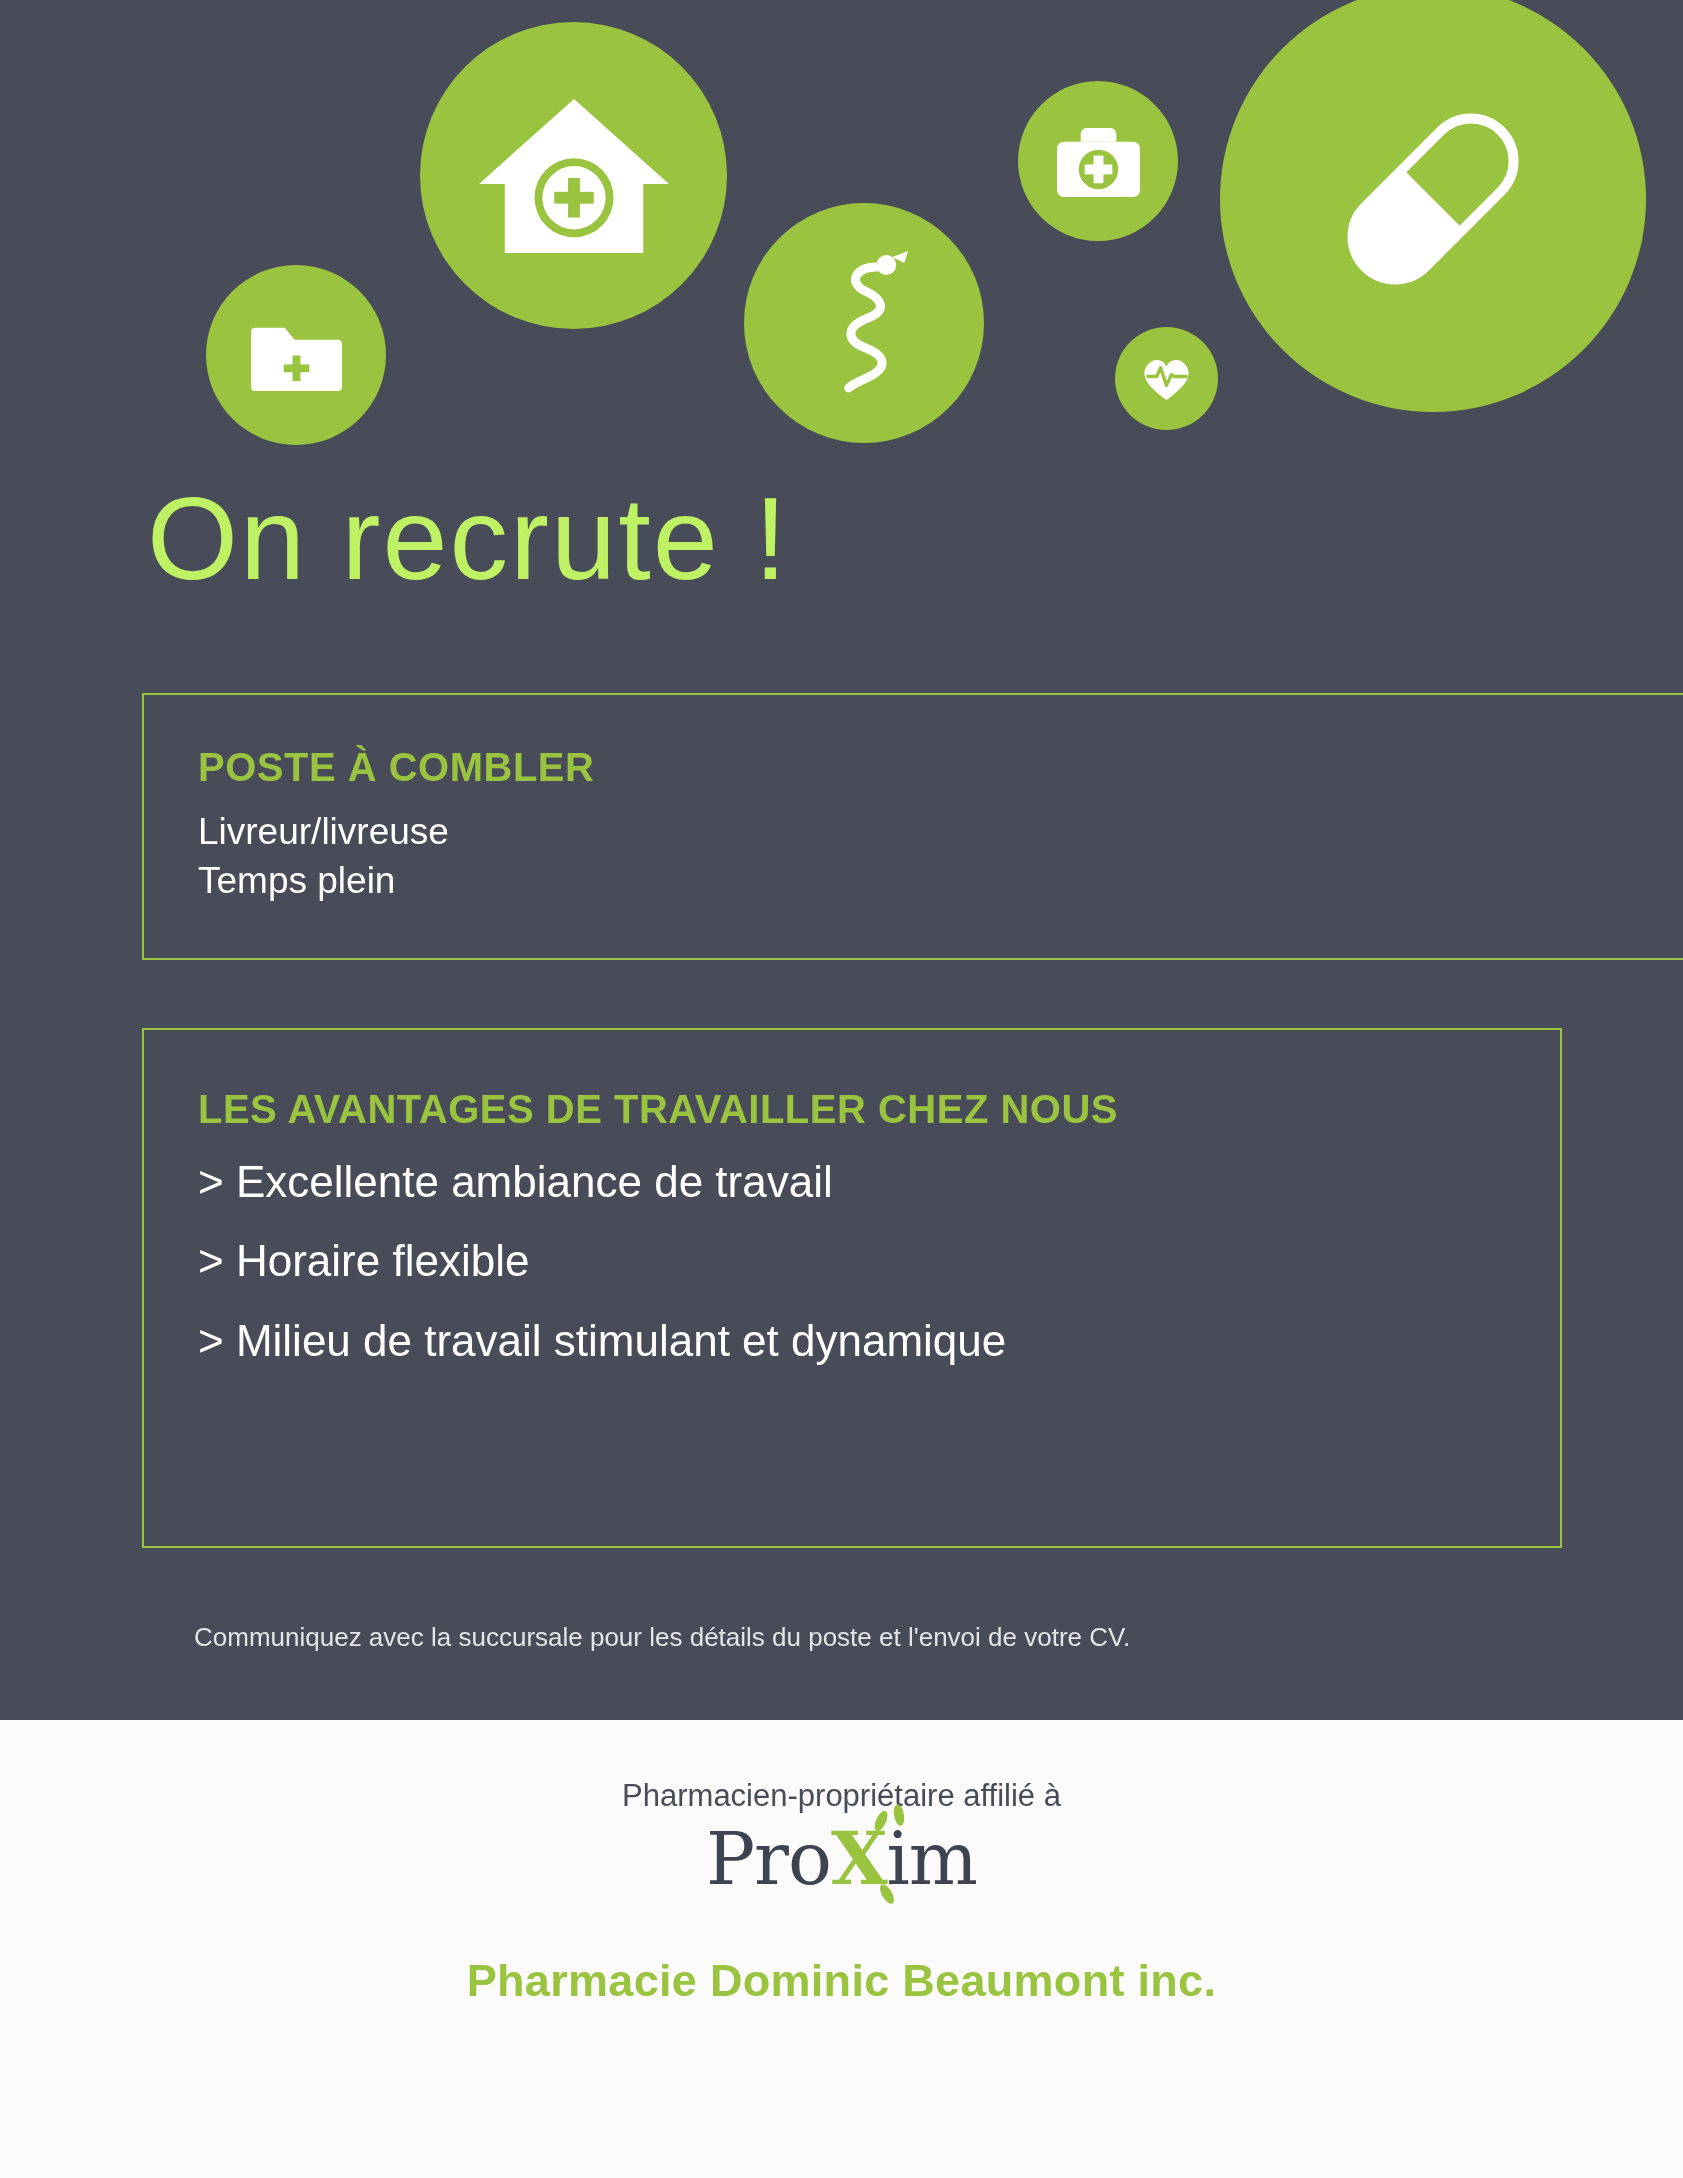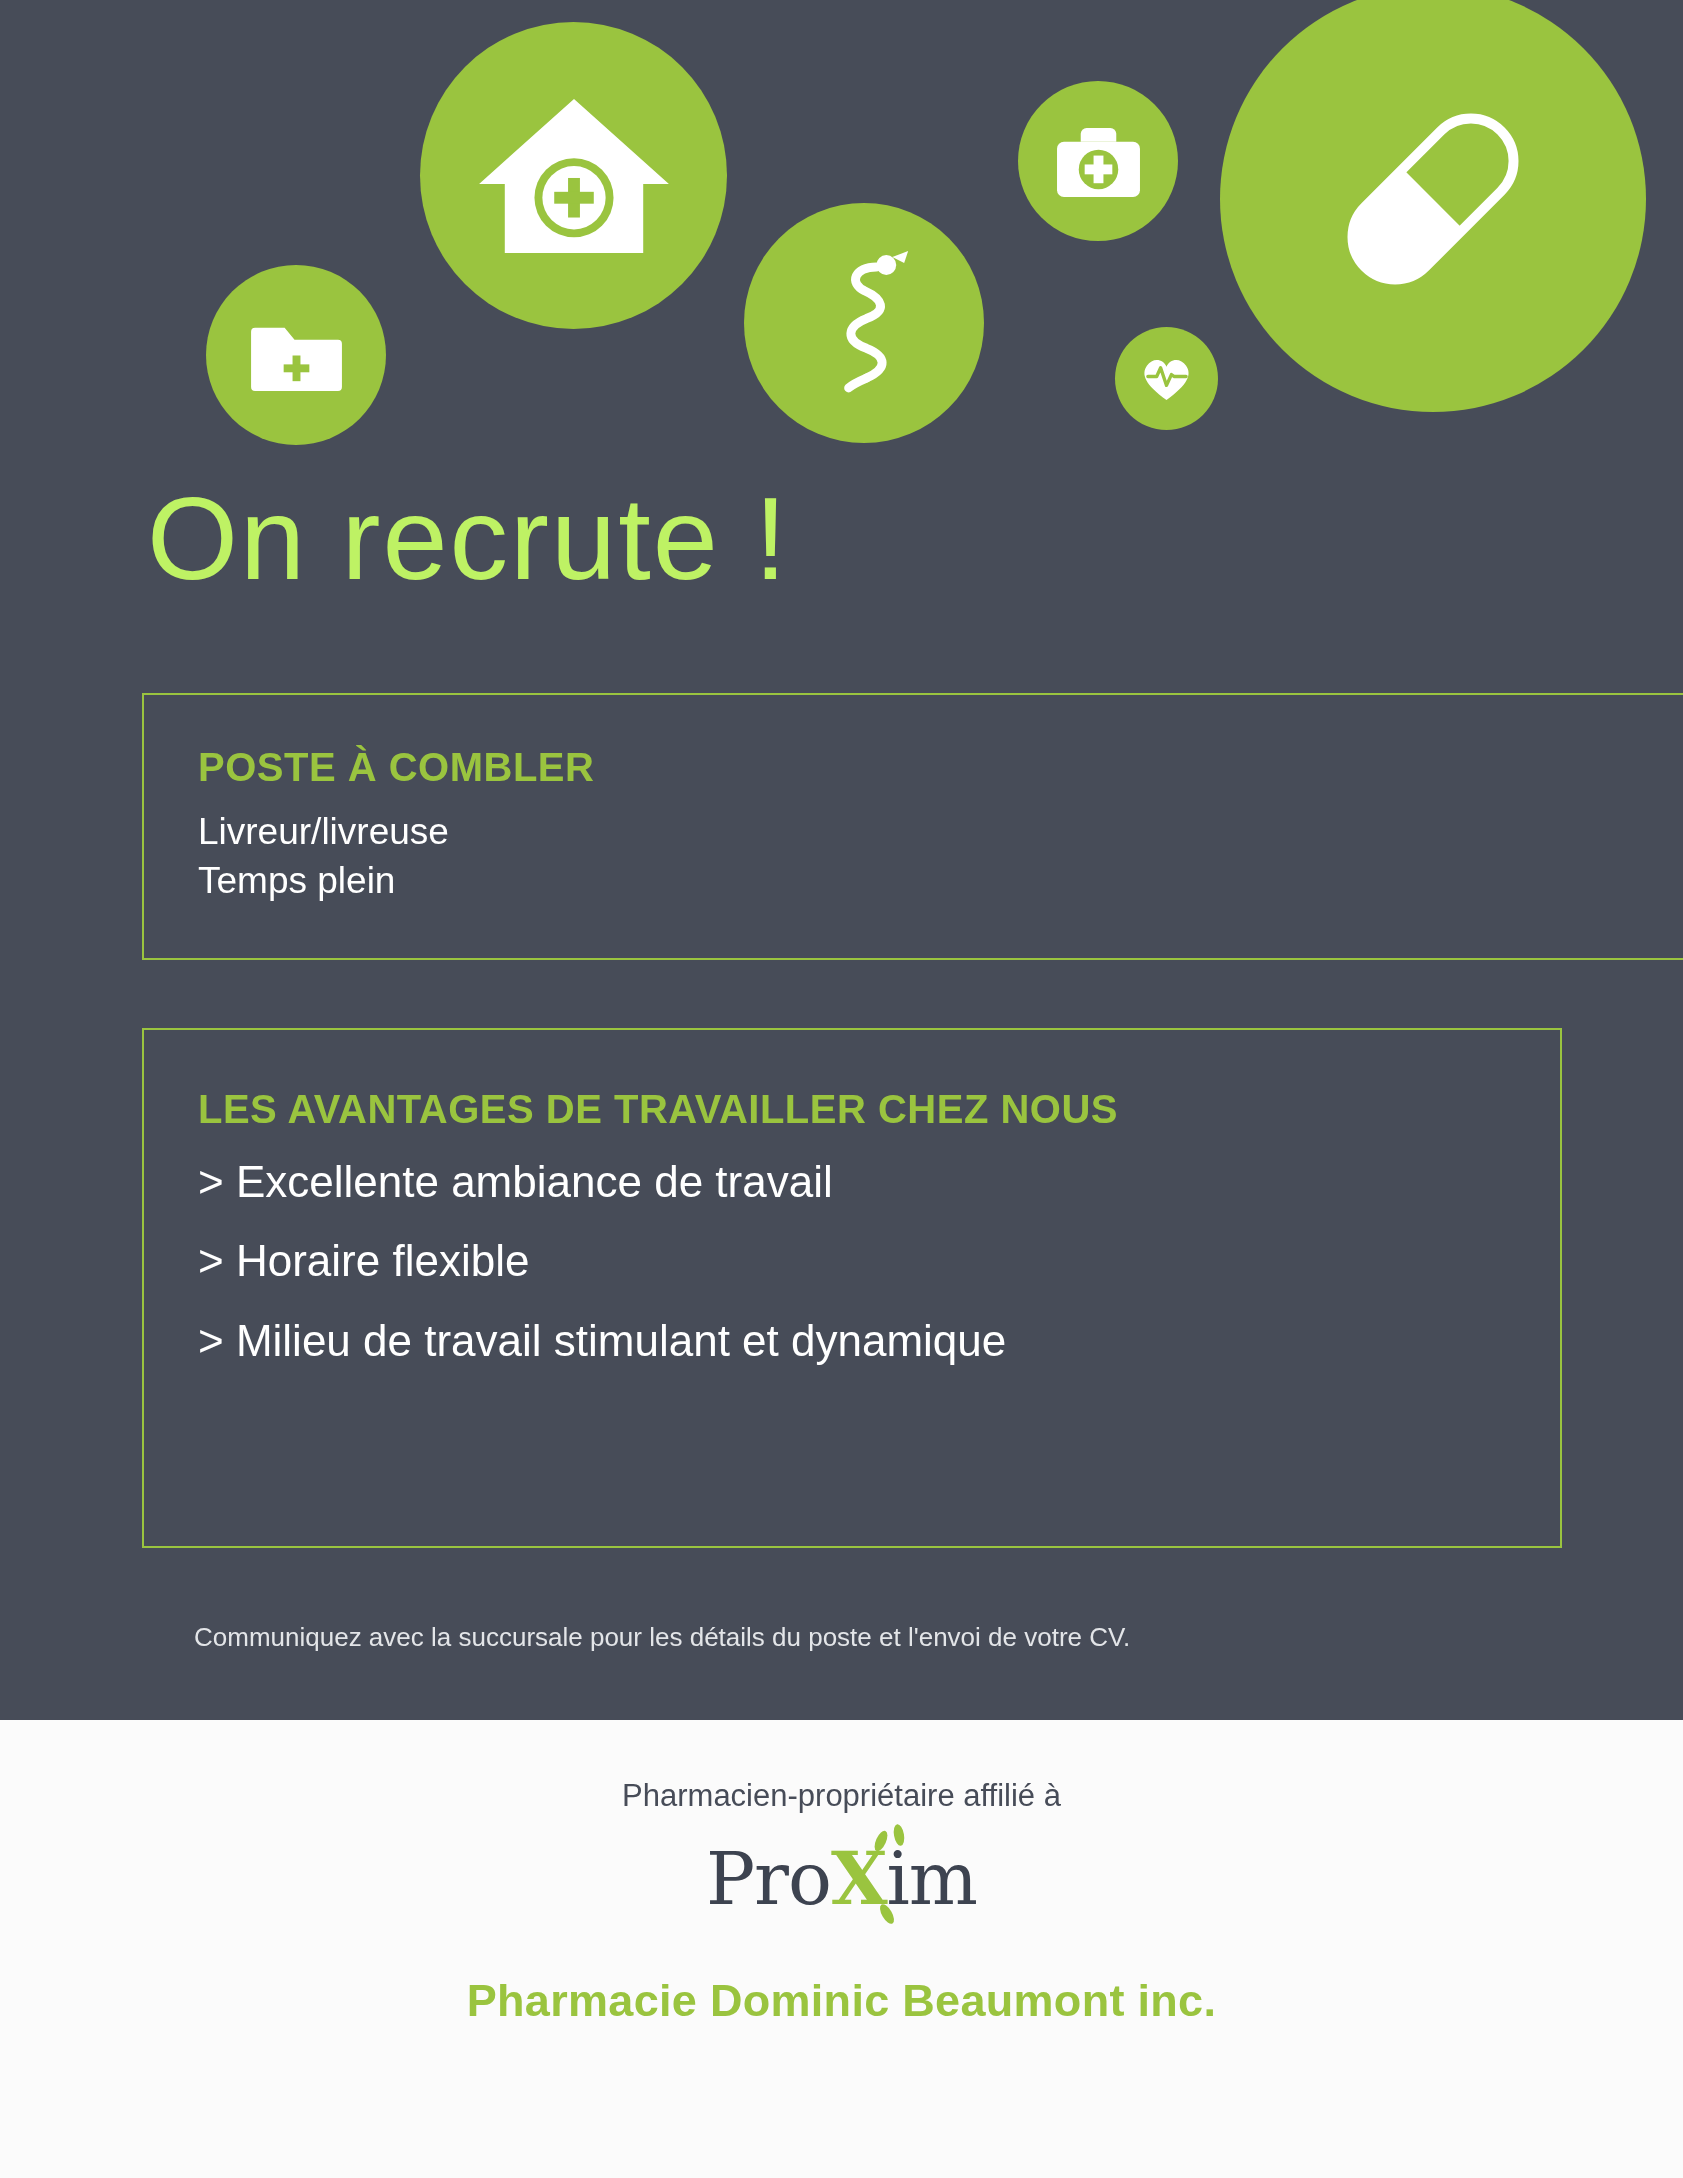--- a/index.html
+++ b/index.html
@@ -137,21 +137,21 @@
   }
   .affiliate {
     margin: 0;
     padding-top: 58px;
     color: #474c58;
     font-size: 31px;
     font-weight: 300;
   }
 
   .logo-wrap {
-    margin-top: 28px;
+    margin-top: 8px;
     height: 91px;
     position: relative;
   }
   .logo {
     position: relative;
     display: inline-block;
     font-family: "DejaVu Serif", serif;
     font-size: 73px;
     color: #3d4350;
     letter-spacing: -1px;

